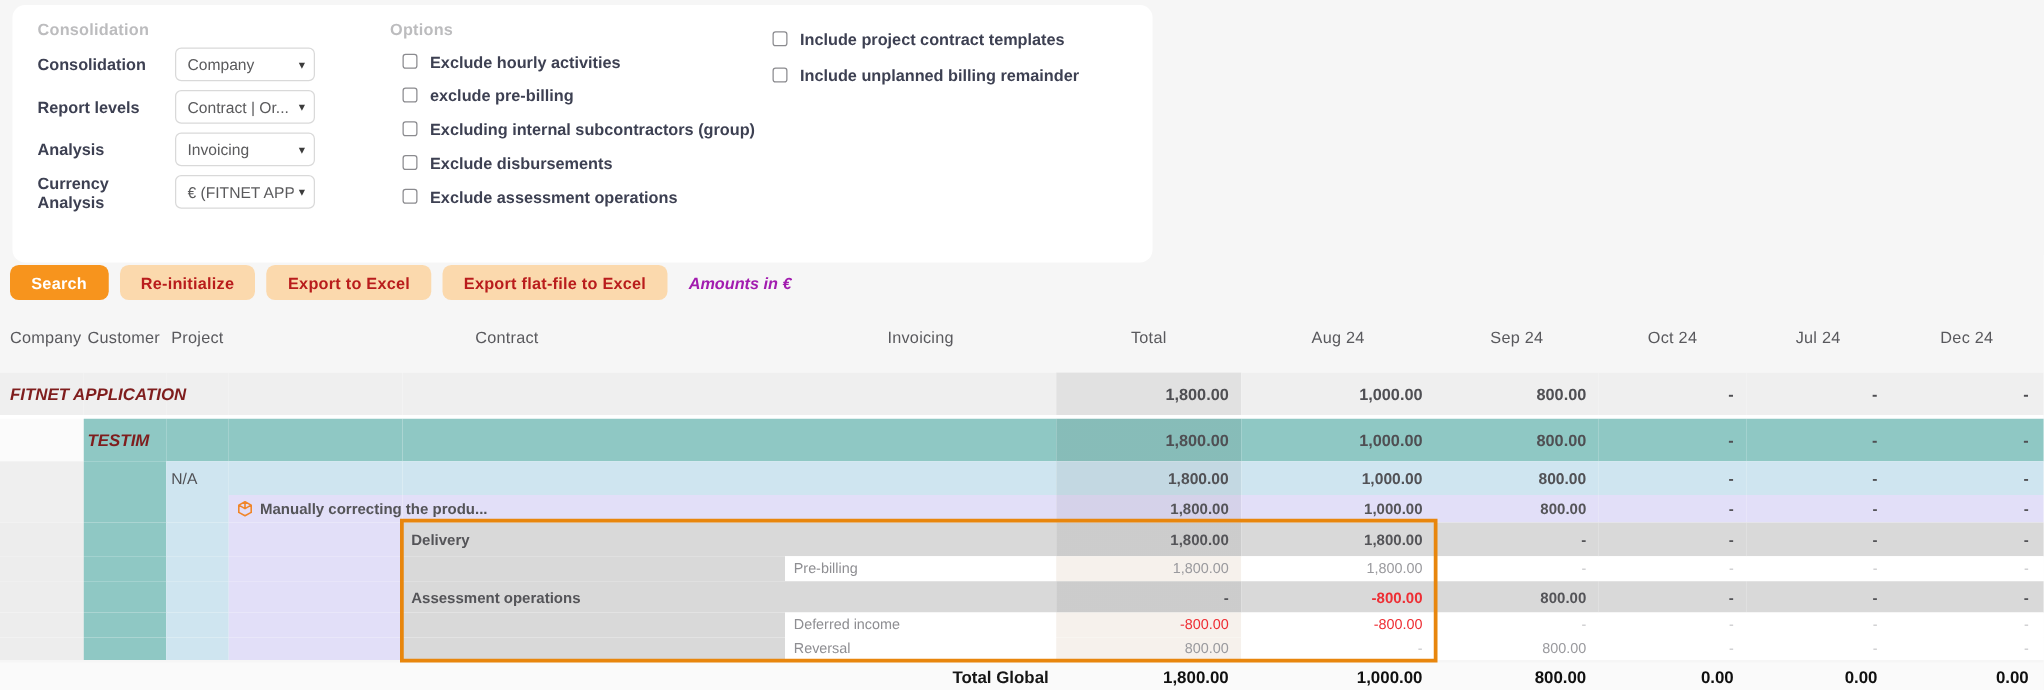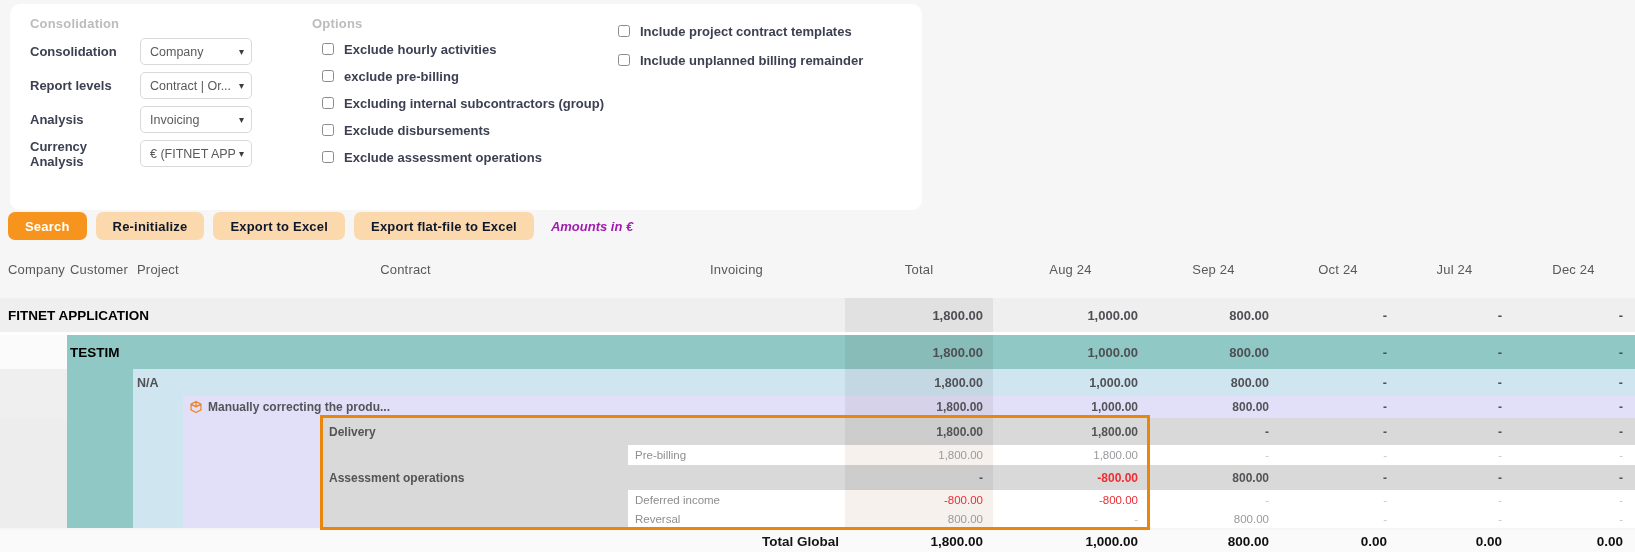--- a/index.html
+++ b/index.html
@@ -26,36 +26,36 @@
   .opt { display:flex; align-items:center; margin-bottom:9px; height:18px; cursor:pointer; }
   .opts2 .opt { margin-bottom:11px; }
   .cb { width:12px; height:12px; box-sizing:border-box; border:1.5px solid #8b8b8f; border-radius:2.5px; background:#fff; flex:0 0 12px; }
   .opt-label { margin-left:10px; font-size:13px; font-weight:bold; color:#3d4052; white-space:nowrap; }
 
   
   .toolbar { position:absolute; left:8px; top:212px; display:flex; align-items:center; }
   .btn { height:28px; border:none; border-radius:7px; font-family:inherit; font-size:13px; font-weight:bold;
          padding:0 17px; margin-right:9px; cursor:pointer; letter-spacing:.2px; }
   .btn-primary { background:#f7941d; color:#ffffff; }
-  .btn-soft { background:#fbd9ad; color:#0f172a;text-align:center; }
+  .btn-soft { background:#fbd9ad; color:#b91c1c;text-align:center; }
   .amounts-note { margin-left:8px; font-size:13px; font-style:italic; font-weight:bold; color:#a21caf; }
 
   
   .report { position:absolute; left:0; top:240px; width:1635px; }
   .t-grid { display:grid; grid-template-columns:67px 66px 50px 139px 306px 217px 148px 155px 131px 118px 115px 123px; }
   .t-head { height:58px; }
   .t-head .hcell { display:flex; align-items:center; font-size:13px; color:#59595d; letter-spacing:.2px; }
   .rows-wrap { background:#ffffff; }
   .t-row { position:relative; }
   .cell { display:flex; align-items:center; min-width:0; }
   .vcell { justify-content:flex-end; padding-right:10px; box-sizing:border-box; }
   .vcell.last { padding-right:12px; }
   .lbl { white-space:nowrap; overflow:visible; position:relative; z-index:2; display:flex; align-items:center; }
-  .lbl-xl { font-weight:bold; font-size:13.5px; color:#000000; }
-  .lbl-lg { font-weight:bold; font-size:12.5px; color:#515155; }
+  .lbl-xl { font-weight:bold; font-size:13.5px; color:#7f1d1d;font-style:italic; }
+  .lbl-lg { font-weight:normal; font-size:12.5px; color:#515155; }
   .lbl-md { font-weight:bold; font-size:12px;   color:#545458; }
   .lbl-sub { font-size:11.5px; color:#8e8e92; }
   .val-xl { font-weight:bold; font-size:13px;   color:#4f4f53; }
   .val-lg { font-weight:bold; font-size:12.5px; color:#515155; }
   .val-md { font-weight:bold; font-size:12px;   color:#545458; }
   .val-sub { font-size:11.5px; color:#9a9a9e; }
   .val-sub.dash { color:#c6c6c8; }
   .val-red { color:#ee2e34 !important; }
   .pkg-icon { width:14px; height:14px; margin-right:5px; flex:0 0 14px; }
 

